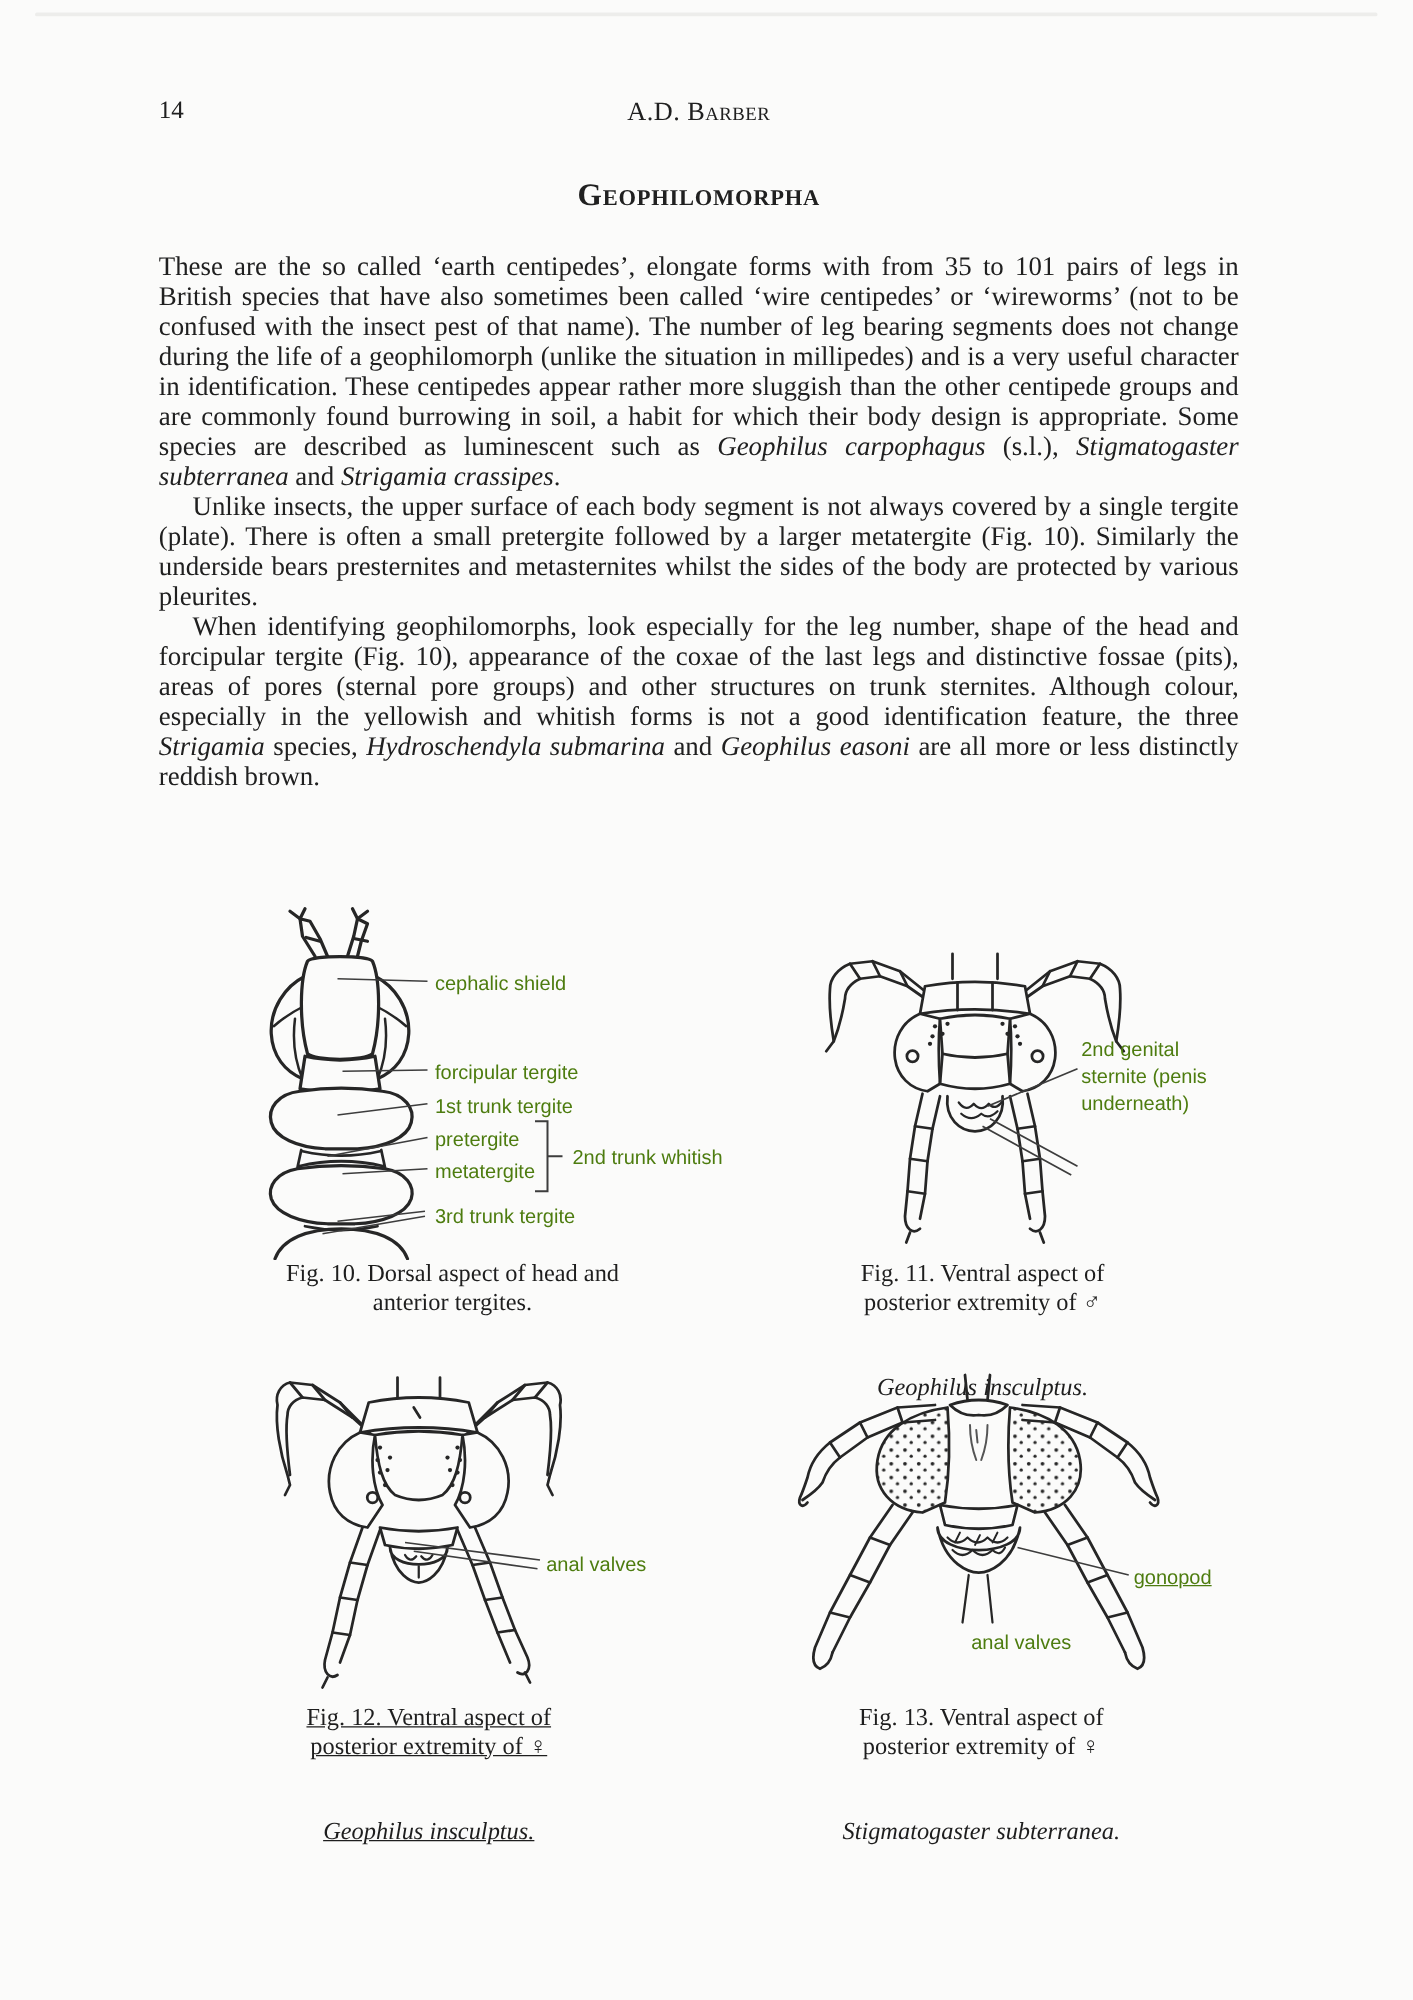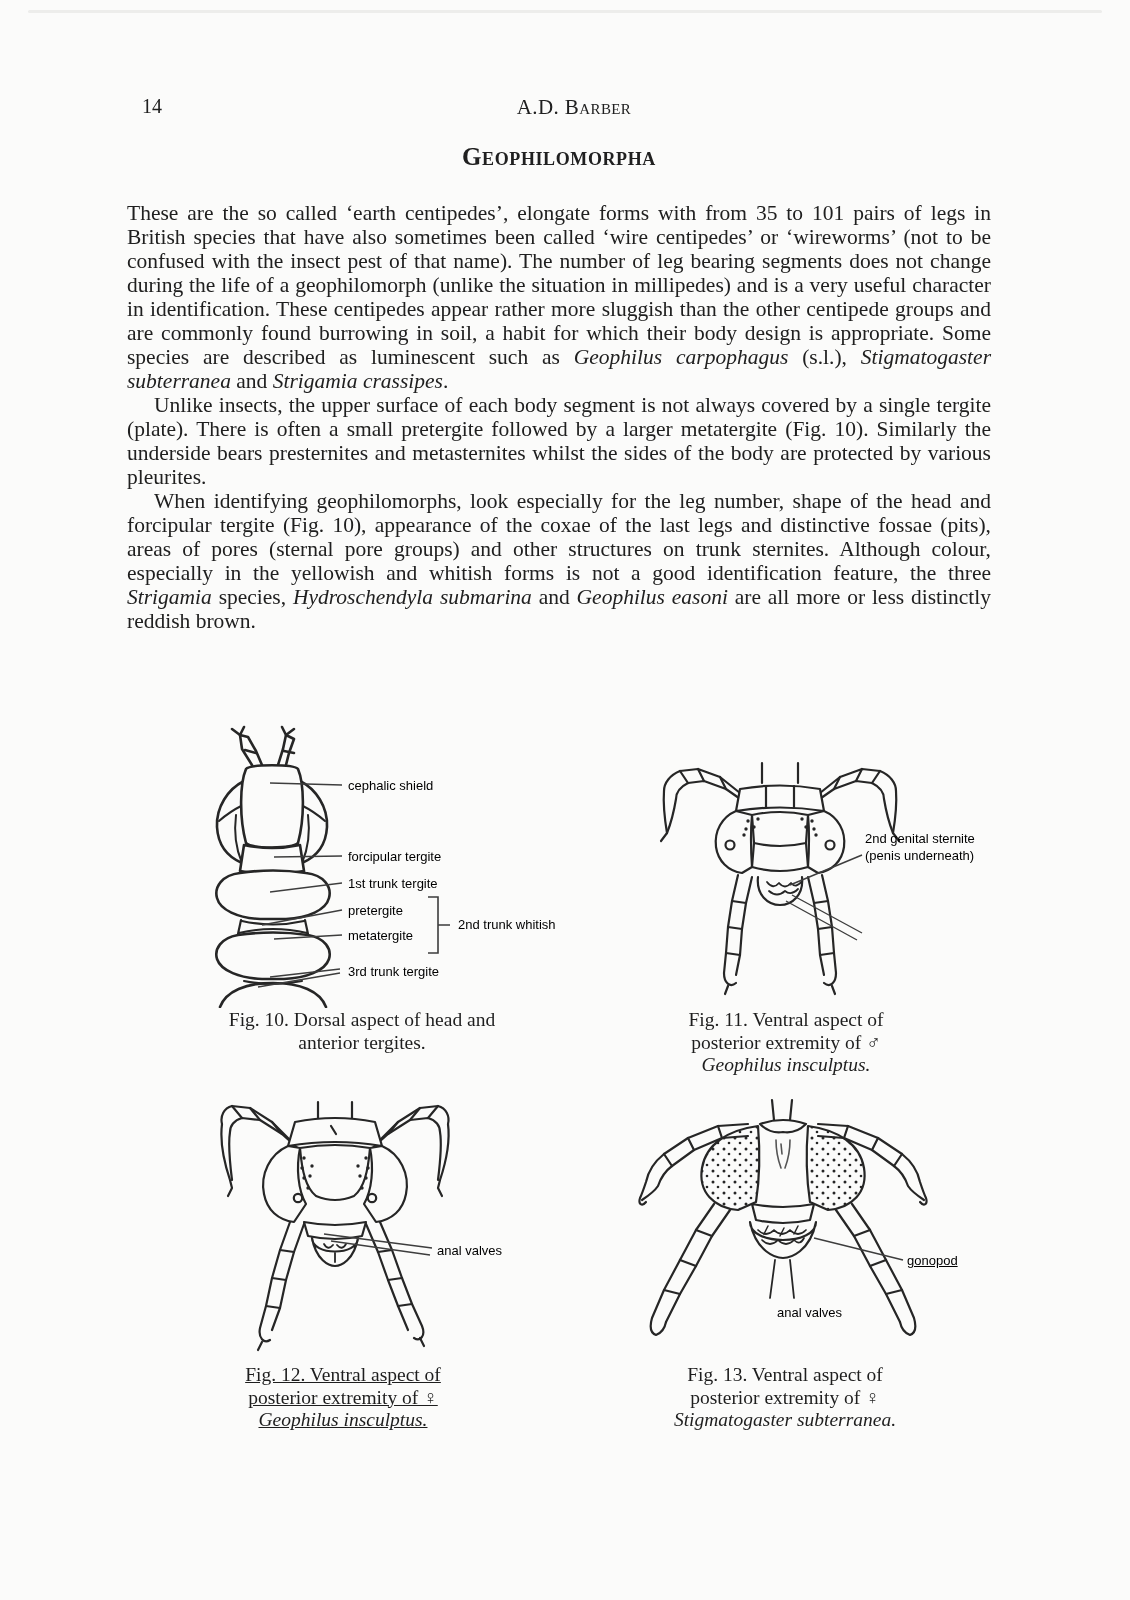--- a/index.html
+++ b/index.html
@@ -5,38 +5,38 @@
   * { margin:0; padding:0; box-sizing:border-box; }
   html,body { width:1130px; height:1600px; }
   body {
     position:relative;
     background:#fbfbfa;
     font-family:"Liberation Serif", serif;
     color:#202020;
     overflow:hidden;
   }
   .page-edge-line { position:absolute; top:10px; left:28px; right:28px; height:3px; background:#ededeb; border-radius:2px; }
-  .header-row { position:absolute; top:95px; left:127px; width:864px; height:26px;margin-left:15px; }
+  .header-row { position:absolute; top:77px; left:127px; width:864px; height:26px; }
   .page-number { position:absolute; left:0; top:0; font-size:20px; }
   .running-head { position:absolute; left:0; right:0; text-align:center; font-variant:small-caps; font-size:21px; letter-spacing:.4px; }
   .section-title { position:absolute; top:143px; left:127px; width:864px; text-align:center;
     font-variant:small-caps; font-weight:bold; font-size:25px; letter-spacing:.6px; }
   .text-block { position:absolute; top:201px; left:127px; width:864px;
     font-size:21.5px; line-height:24px; text-align:justify; }
   .text-block p { margin:0; }
   .text-block p.indent { text-indent:27px; }
   .it { font-style:italic; }
 
   .figure { position:absolute; }
   .figure svg { position:absolute; left:0; top:0; }
   .fig-label { position:absolute; font-family:"Liberation Sans", sans-serif;
-    font-size:13px; line-height:1.33; color:#000000; white-space:nowrap; }
+    font-size:16px; line-height:1.33; color:#4d7c0f; white-space:nowrap; }
   .fig-label.wrap { white-space:normal; }
   .fig-caption { position:absolute; text-align:center; font-size:19.5px; line-height:22.5px; color:#1e1e1e; }
-  .fig-caption .species { font-style:italic; }
+  .fig-caption .species { font-style:italic;margin-top:46px; }
 </style>
 </head>
 <body>
 
 <div class="page-edge-line"></div>
 
 <div class="header-row">
   <span class="page-number">14</span>
   <span class="running-head">A.D. Barber</span>
 </div>

